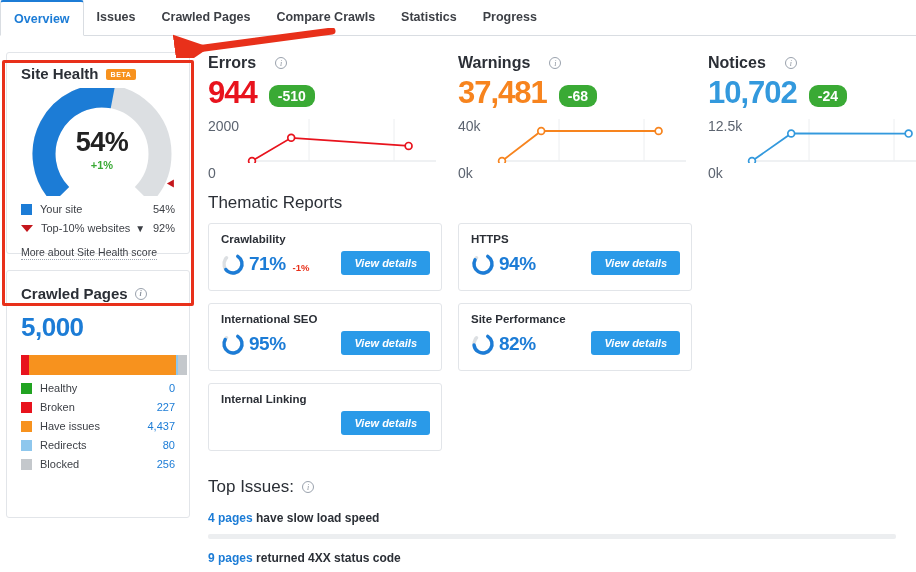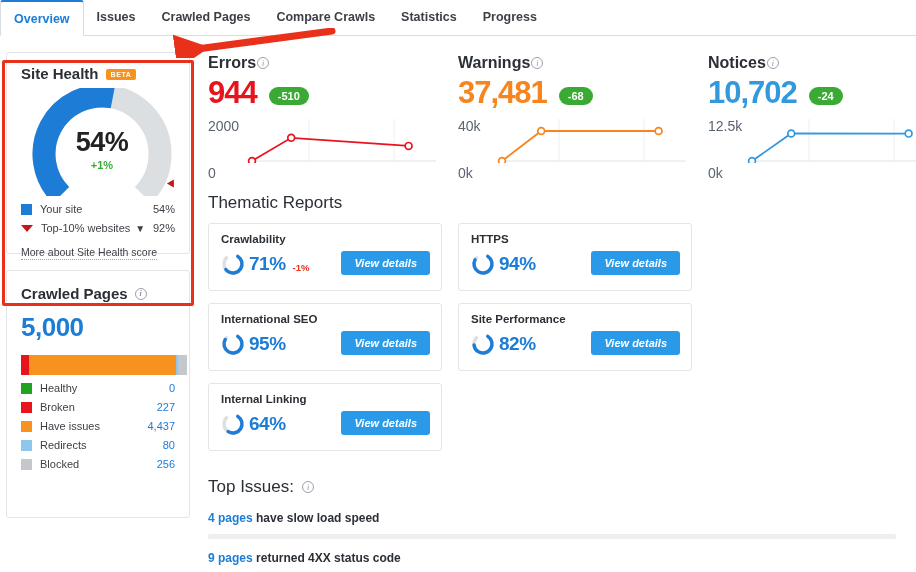--- a/index.html
+++ b/index.html
@@ -94,26 +94,26 @@
   .cp-panel { margin: 16px 6px 0 6px; height: 248px; padding: 14px 14px 0 14px; }
   .cp-total { font-size: 26px; font-weight: bold; color: #1c7cd6; margin-top: 10px; letter-spacing: -.5px; }
   .cp-bar { display: flex; height: 20px; width: 166px; margin-top: 12px; overflow: hidden; }
   .cp-bar > div { height: 100%; }
 
   
   .right-col { position: absolute; left: 196px; top: 42px; width: 720px; height: 530px; }
 
   .metrics { display: flex; padding: 12px 0 0 12px; }
   .metric { width: 250px; flex: none; }
-  .metric-hd { display: flex; align-items: center; gap: 1px; text-align: right; }
+  .metric-hd { display: flex; align-items: center; gap: 19px; text-align: right; }
   .metric-name { font-size: 16px; font-weight: bold; color: #2b2f36; }
   .metric-val-row { display: flex; align-items: center; gap: 12px; margin-top: 3px; }
   .metric-val { font-size: 31px; font-weight: bold; letter-spacing: -1px; }
   .chip {
-    background: #3aaa35; color: #fff; font-size: 11px; font-weight: bold;
+    background: #3aaa35; color: #fff; font-size: 14px; font-weight: bold;
     padding: 3px 9px; border-radius: 9px; position: relative; top: 3px;
   }
   .spark { position: relative; width: 228px; height: 62px; margin-top: 6px; }
   .spark .ylab {
     position: absolute; left: 0; font-size: 14px; color: #5c6470;
     font-family: Liberation Sans, sans-serif;
   }
   .spark .ytop { top: 1px; }
   .spark .ybot { bottom: -2px; }
   .spark svg { position: absolute; left: 38px; top: 0; }
@@ -380,29 +380,20 @@
                 <circle cx="12" cy="12" r="9" fill="none" stroke="#dcdfe2" stroke-width="3.4" stroke-dasharray="44.11 56.548667764616276" stroke-linecap="round"></circle>
                 <circle cx="12" cy="12" r="9" fill="none" stroke="#1c7cd6" stroke-width="3.4" stroke-dasharray="36.17 56.548667764616276" stroke-linecap="round"></circle>
               </g>
             </svg>
             <span class="tr-pct">82%</span>
           </div>
           <button class="tr-btn">View details</button>
         </div>
         <div class="tr-card">
           <div class="tr-name">Internal Linking</div>
-          <div class="tr-row">
-            <svg width="24" height="24" viewBox="0 0 24 24">
-              <g transform="rotate(-58 12 12)">
-                <circle cx="12" cy="12" r="9" fill="none" stroke="#dcdfe2" stroke-width="3.4" stroke-dasharray="44.11 56.548667764616276" stroke-linecap="round"></circle>
-                <circle cx="12" cy="12" r="9" fill="none" stroke="#1c7cd6" stroke-width="3.4" stroke-dasharray="28.23 56.548667764616276" stroke-linecap="round"></circle>
-              </g>
-            </svg>
-            <span class="tr-pct">64%</span>
-          </div>
           <button class="tr-btn">View details</button>
         </div>
       </div>
 
     <div class="sec-title">
       <span>Top Issues:</span>
       <span class="info-i">i</span>
     </div>
     <div class="ti-list" id="ti-list">
         <div class="ti-item">

